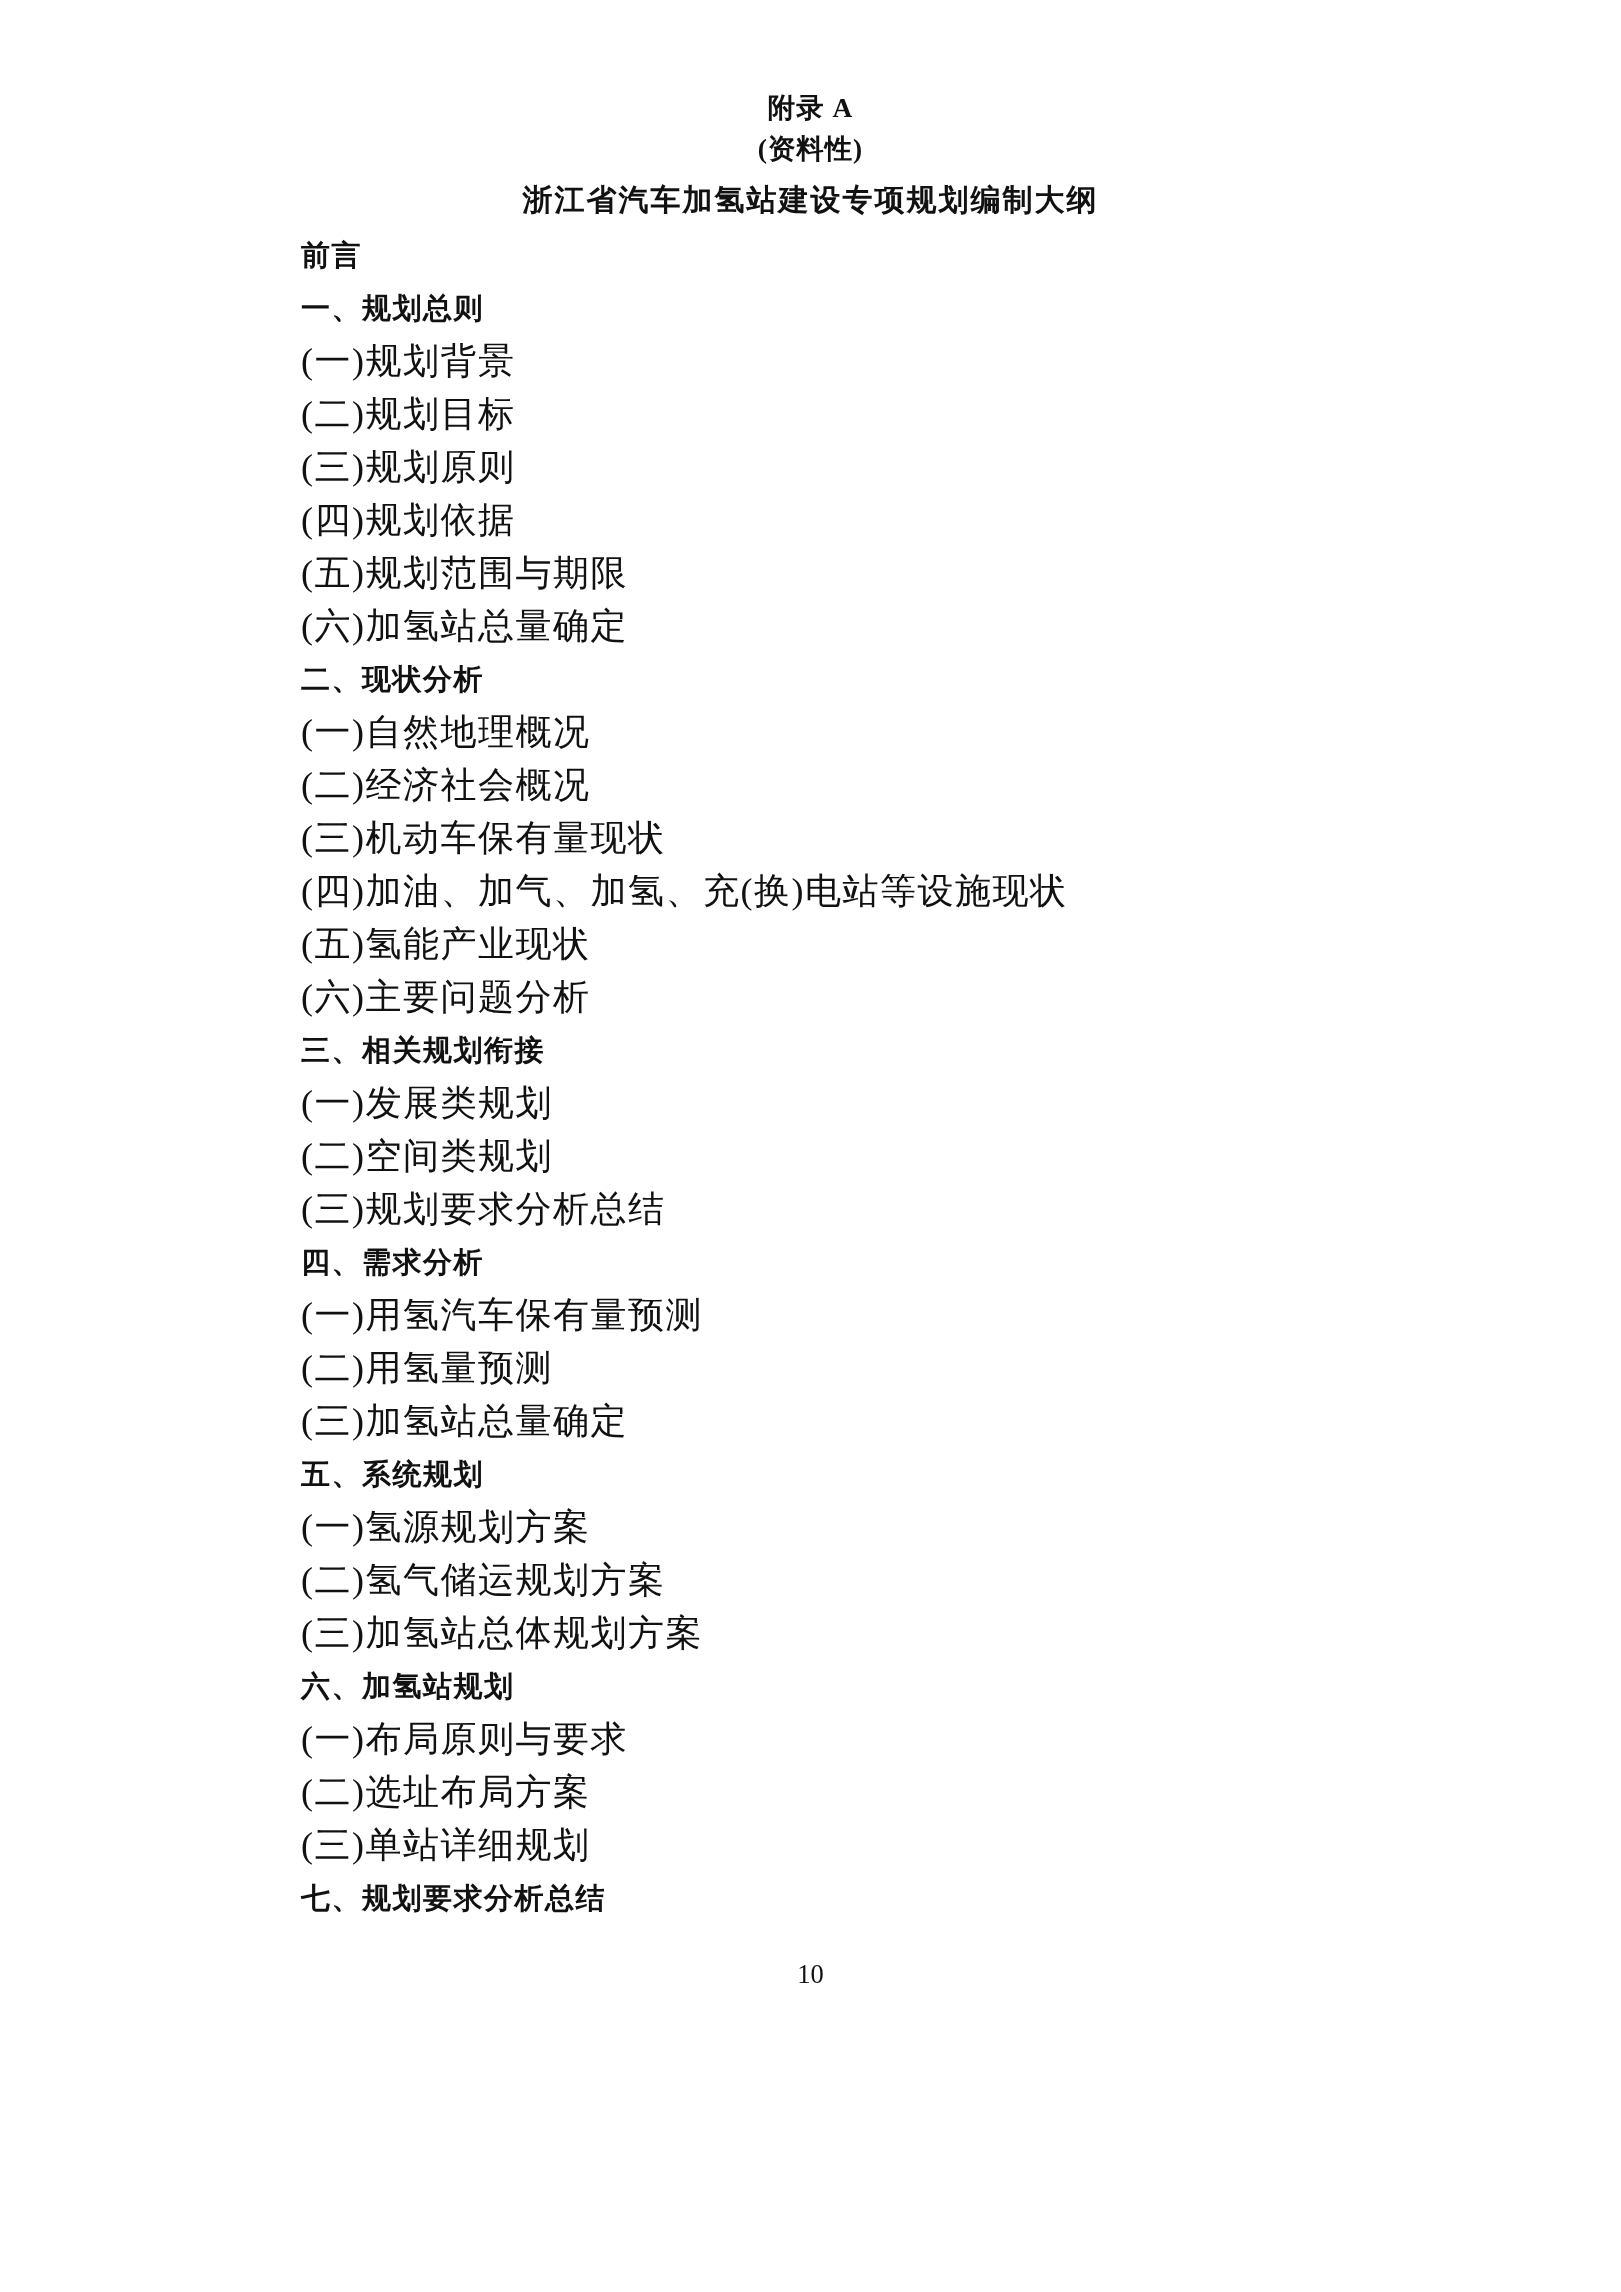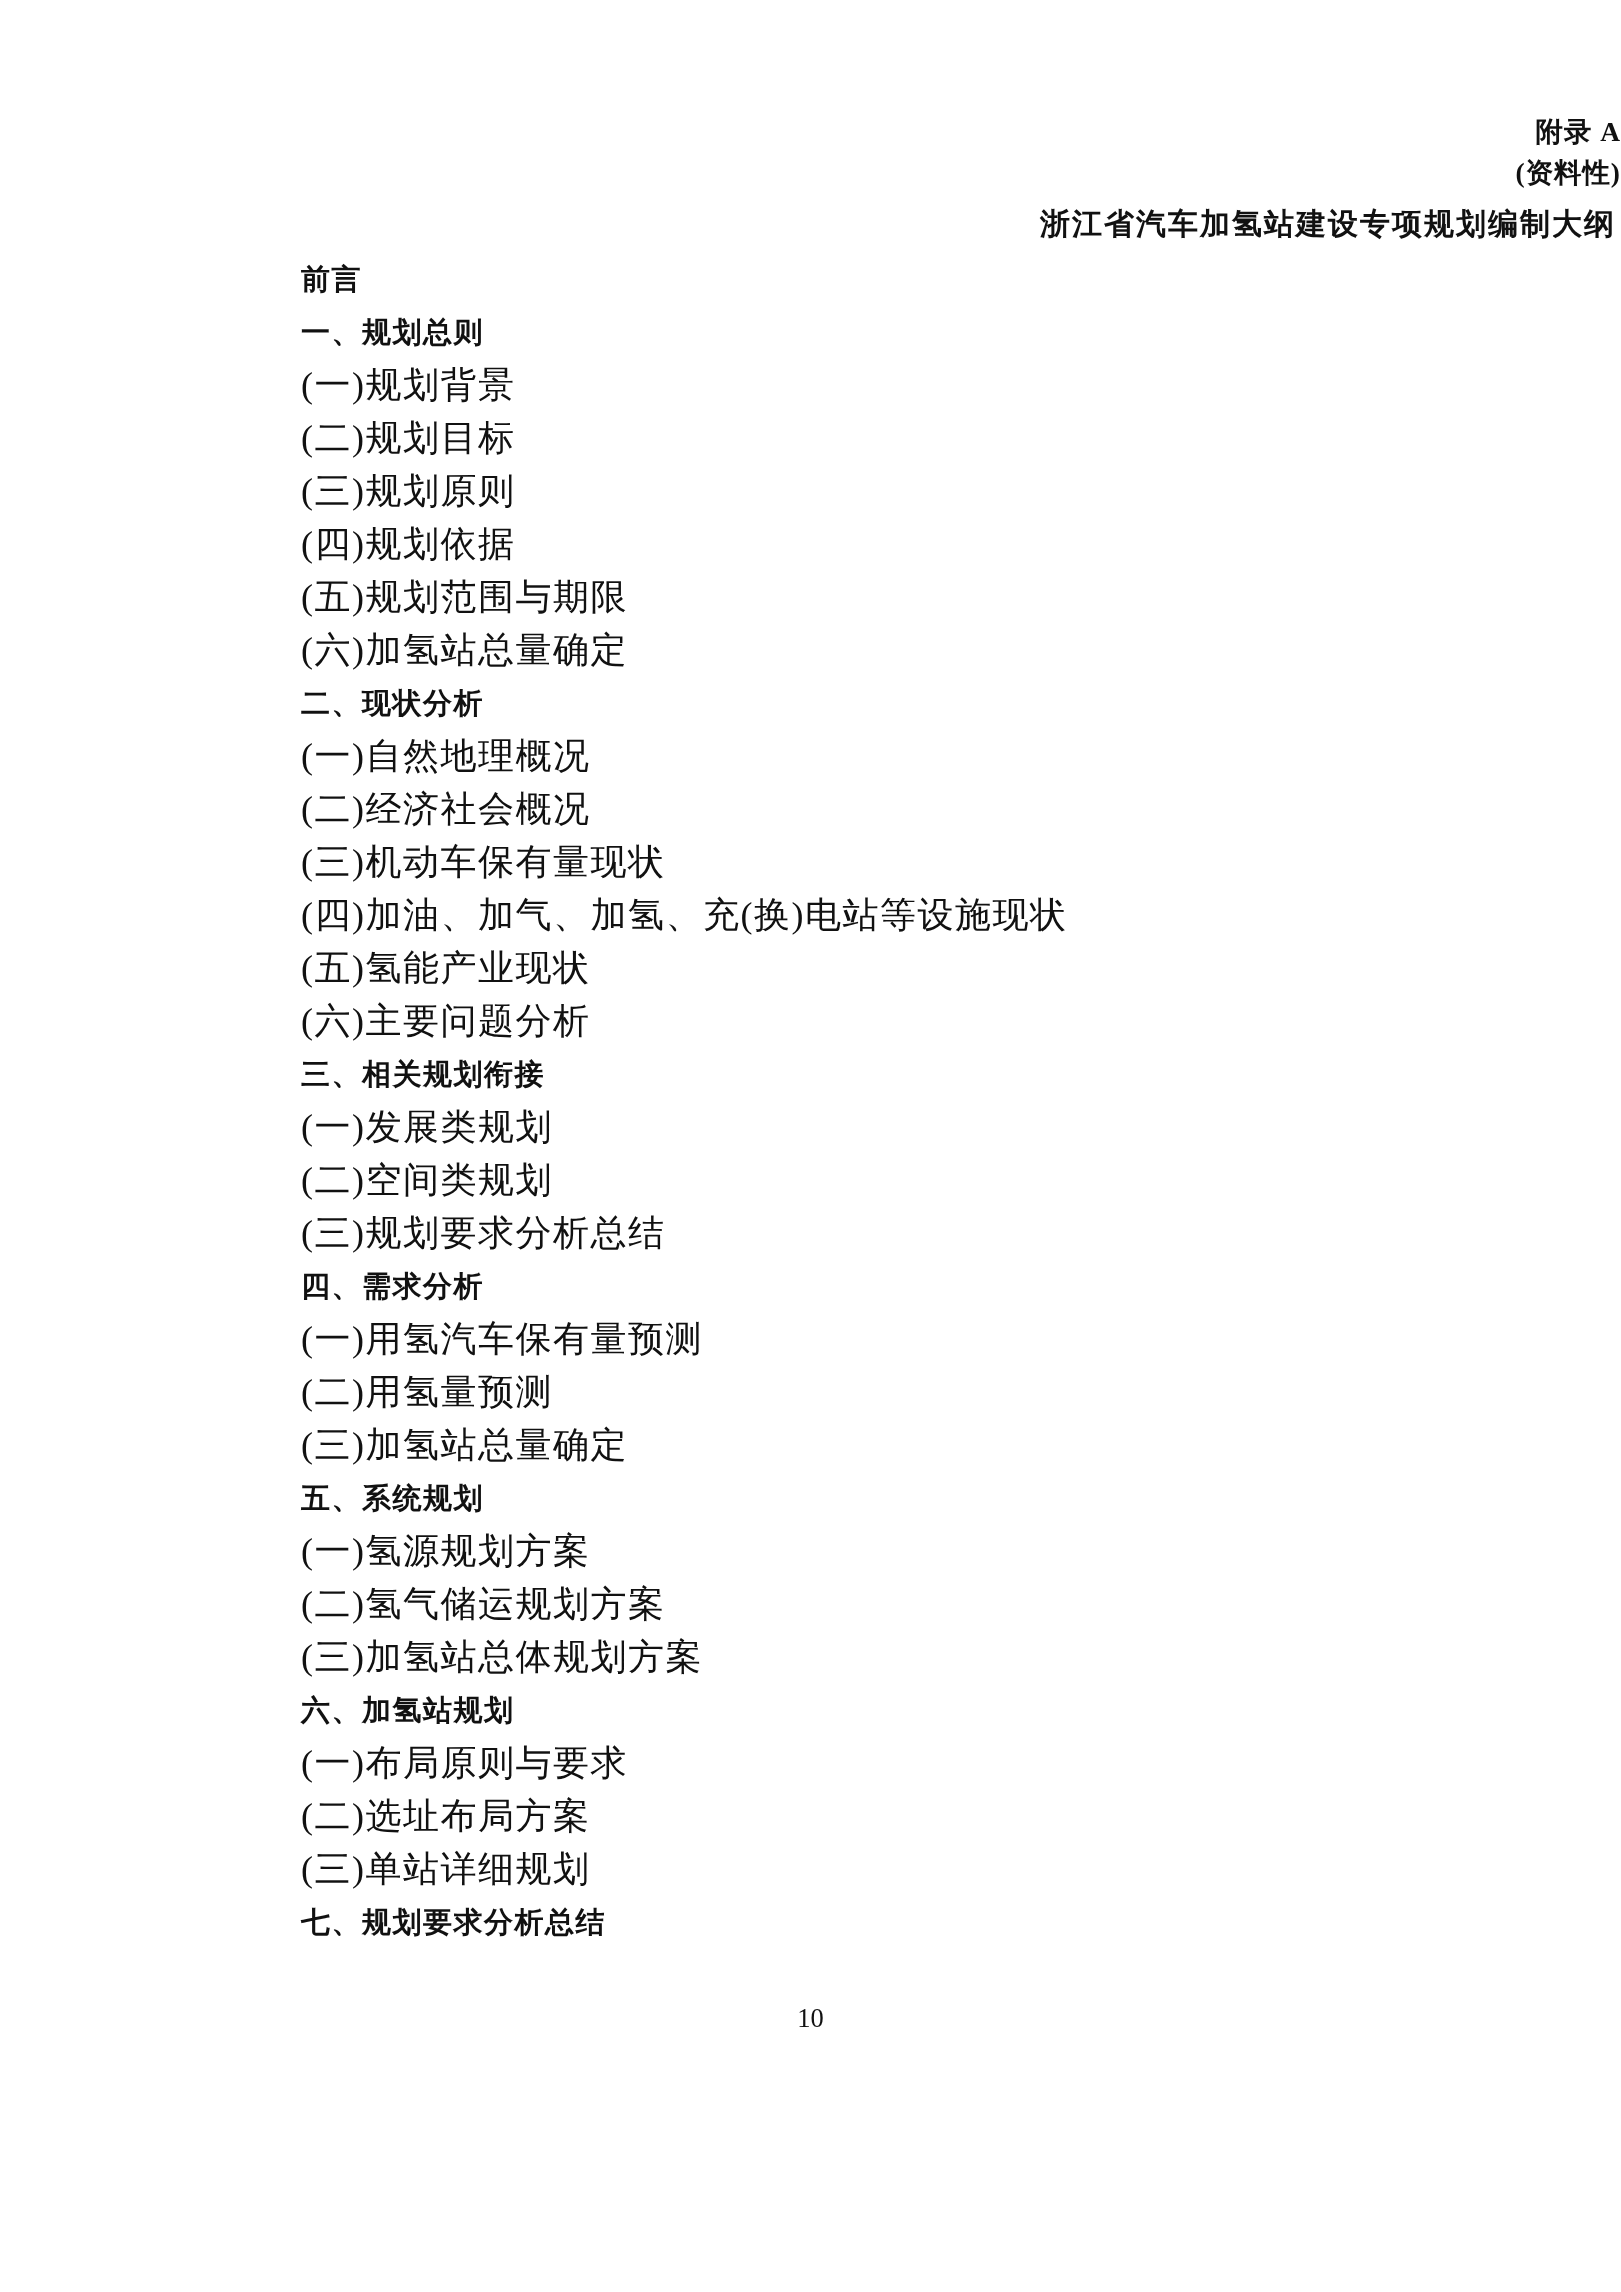--- a/index.html
+++ b/index.html
@@ -10,22 +10,22 @@
   .page {
     position: relative;
     width: 1621px;
     height: 2293px;
     background: #ffffff;
     color: #111111;
     font-family: "Liberation Serif", "DejaVu Serif", serif;
     overflow: hidden;
   }
   .title-block {
-    padding-top: 112px;
-    text-align: right;
+    padding-top: 88px;
+    text-align: center;
     font-weight: bold;
   }
   .title-line-small {
     font-size: 27.4px;
     line-height: 41px;
     letter-spacing: 1px;
   }
   .title-line-big {
     margin: 5px;
     font-size: 30px;
@@ -45,21 +45,21 @@
   }
   .toc-heading {
     font-weight: bold;
     font-size: 29px;
   }
   .toc-item {
     font-weight: normal;
   }
   .page-footer {
     position: absolute;
-    top: 1992px;
+    top: 1948px;
     left: 0;
     width: 100%;
     text-align: center;
     font-size: 26.5px;
     line-height: 53px;
   }
 </style>
 </head>
 <body>
 

